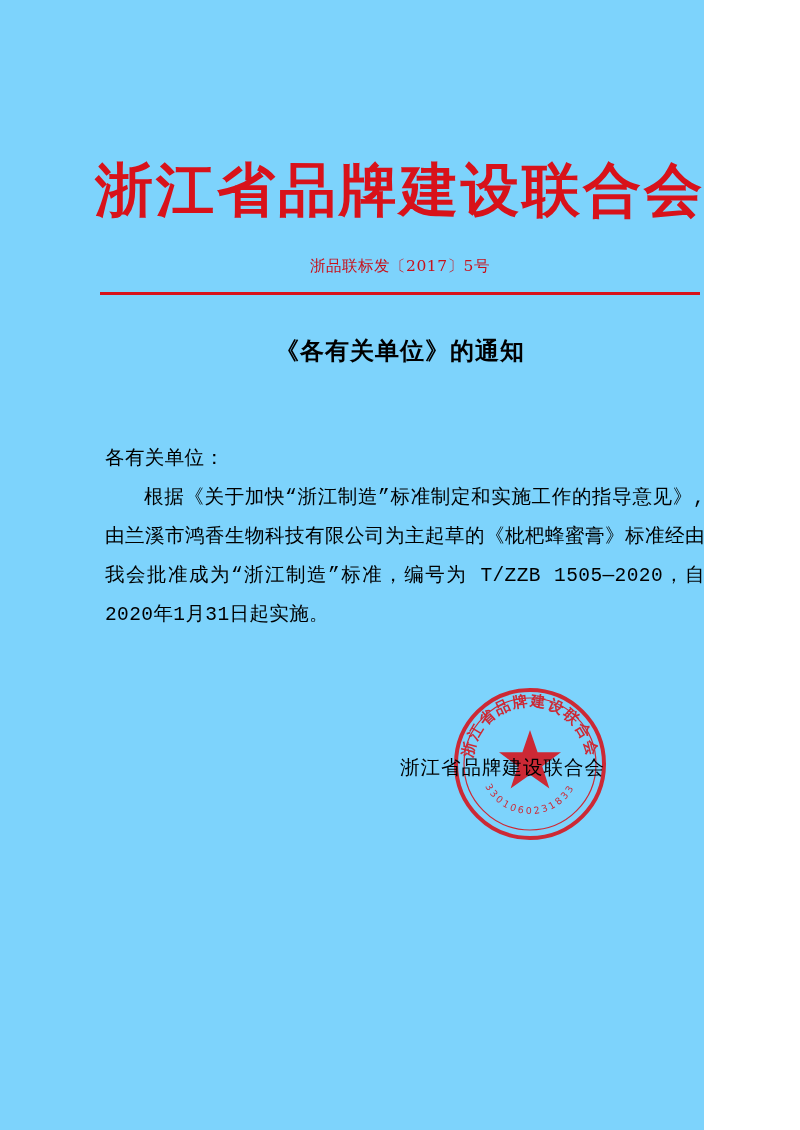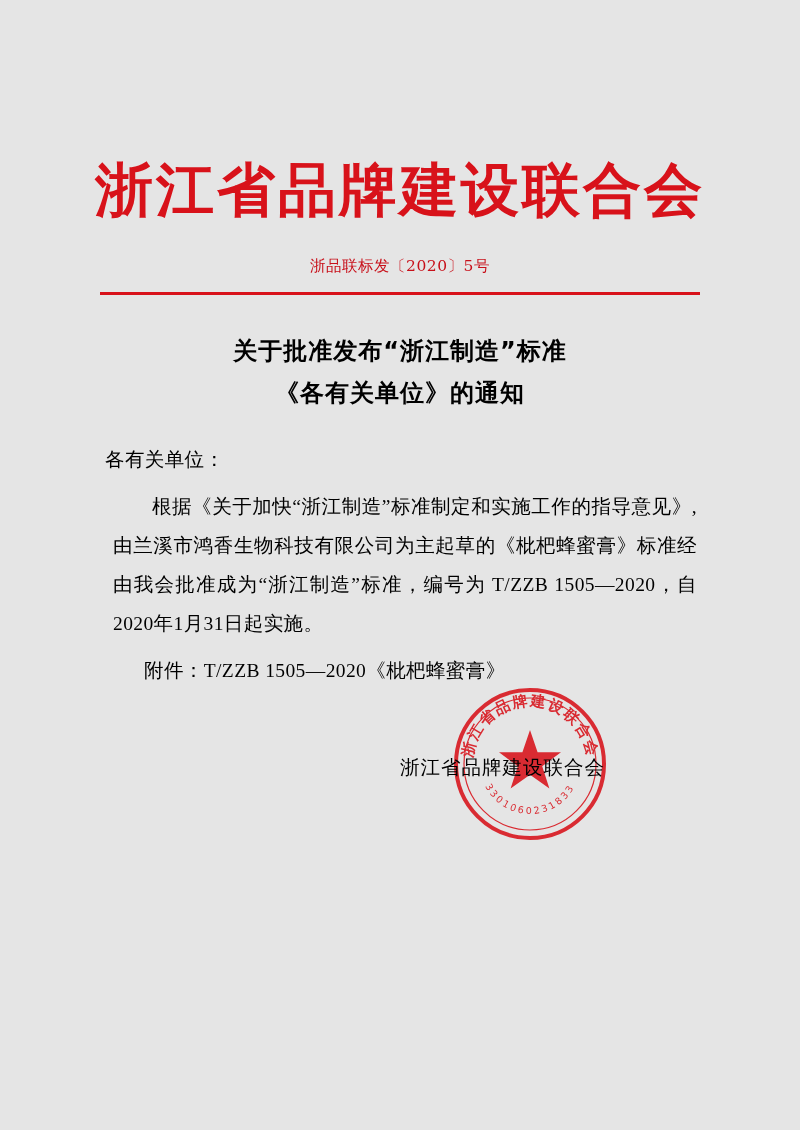--- a/index.html
+++ b/index.html
@@ -13,23 +13,23 @@
     position: relative;
     font-family: "Liberation Serif", "DejaVu Serif", serif;
     color: #000000;
     overflow: hidden;
   }
 
   .page {
     position: absolute;
     left: 0;
     top: 0;
-    width: 800px;
+    width: 704px;
     height: 1130px;
-    background: #e5e5e5;
+    background: #7dd3fc;
   }
 
   
   .masthead {
     position: absolute;
     left: 0;
     top: 160px;
     width: 800px;
     text-align: center;
   }
@@ -85,27 +85,27 @@
   
   .body-block {
     position: absolute;
     left: 105px;
     top: 440px;
     width: 600px;
     font-size: 19.5px;
     line-height: 2.0;
     text-align: justify;
     letter-spacing: 0.4px;
-    font-family: Liberation Serif, serif;
+    font-family: Liberation Mono, monospace;
   }
   .salutation {
     margin: 0 0 0 0;
   }
   .para {
-    margin: 8px;
+    margin: 0;
     text-indent: 2em;
   }
   .attach {
     margin: 0;
     text-indent: 2em;
   }
 
   
   .signature {
     position: absolute;
@@ -135,33 +135,31 @@
 </style>
 </head>
 <body>
 
 <div class="page">
 
   <div class="masthead">
     <div class="org-title">浙江省品牌建设联合会</div>
   </div>
 
-  <div class="doc-number">浙品联标发〔2020〕5号</div>
+  <div class="doc-number">浙品联标发〔2017〕5号</div>
 
   <div class="red-rule"></div>
 
   <div class="doc-title">
-    <span>关于批准发布“浙江制造”标准</span>
     <span class="line2">《各有关单位》的通知</span>
   </div>
 
   <div class="body-block">
     <p class="salutation">各有关单位：</p>
     <p class="para">根据《关于加快“浙江制造”标准制定和实施工作的指导意见》,由兰溪市鸿香生物科技有限公司为主起草的《枇杷蜂蜜膏》标准经由我会批准成为“浙江制造”标准，编号为 T/ZZB 1505—2020，自2020年1月31日起实施。</p>
-    <p class="attach">附件：T/ZZB 1505—2020《枇杷蜂蜜膏》</p>
   </div>
 
   <div class="seal">
     <svg viewBox="0 0 156 156" width="156" height="156" aria-hidden="true">
       <defs>
         <path id="sealTopArc" d="M 20,78 A 58,58 0 0 1 136,78"></path>
         <path id="sealBottomArc" d="M 28,78 A 50,50 0 0 0 128,78"></path>
       </defs>
       <g opacity="0.88">
         <circle cx="78" cy="78" r="74" fill="none" stroke="#d8121a" stroke-width="4"></circle>

